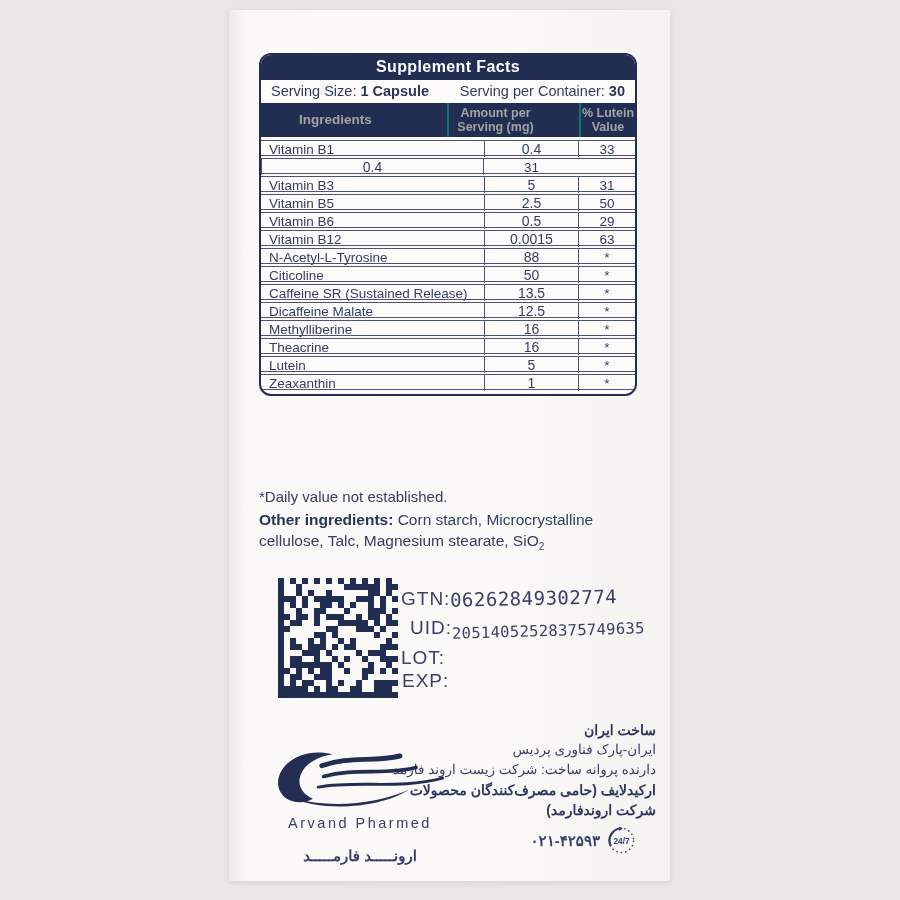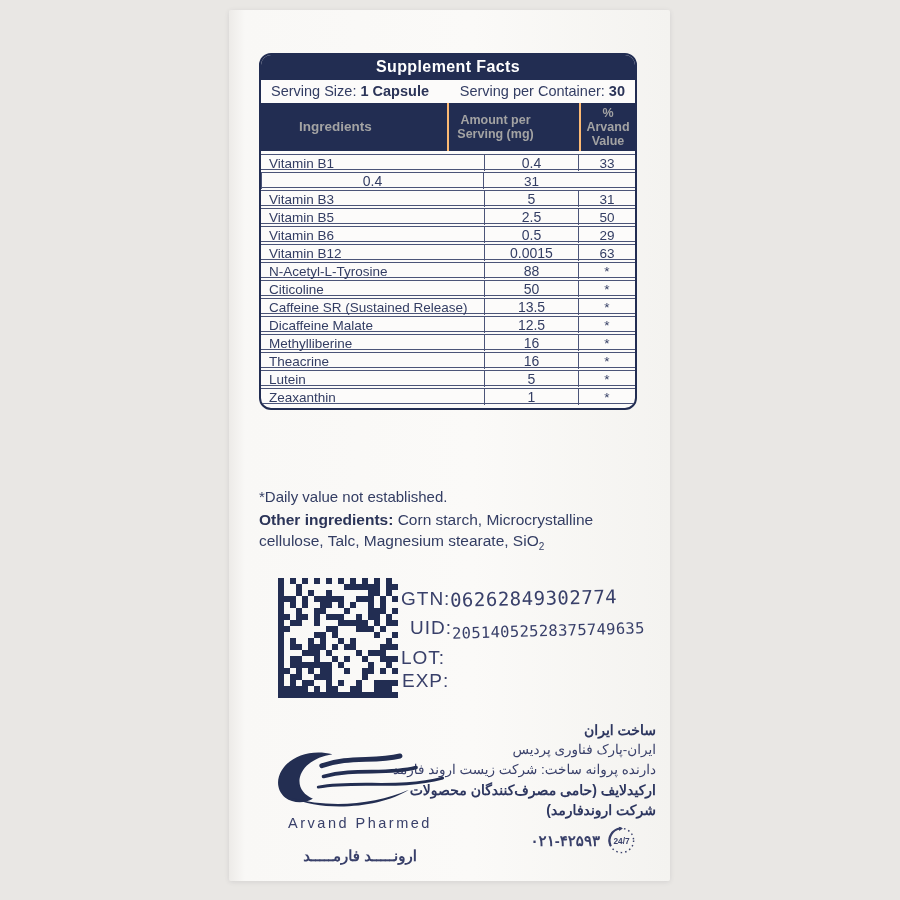--- a/index.html
+++ b/index.html
@@ -37,21 +37,21 @@
   .sf-serving b{font-weight:bold;color:#2b3458;}
   .sf-header{
     display:grid;grid-template-columns:1fr 95px 56px;
     background:var(--navy);color:#a3a3a3;gap:37px;
   }
   .sf-header .hc{
     display:flex;flex-direction:column;justify-content:center;align-items:center;
     font-size:12.5px;font-weight:600;line-height:14px;padding:3px 0;
   }
   .sf-header .hc.first{font-size:13.5px;}
-  .sf-header .hc + .hc{border-left:2px solid #fdba74;text-align:center;}
+  .sf-header .hc + .hc{border-left:2px solid #0f766e;}
   .sf-rows{padding:1px 0 2px 0;}
   .sf-row{
     display:grid;grid-template-columns:1fr 95px 56px;
     height:16px;margin:2px 0;
     border-top:1px solid var(--line);border-bottom:1px solid var(--line);
     font-size:13.5px;align-items:stretch;
   }
   .sf-row .c-name{display:flex;align-items:center;padding-left:8px;}
   .sf-row .c-amt{
     display:flex;align-items:center;justify-content:center;
@@ -121,21 +121,21 @@
         </div>
       </div>
 
       <div class="sf-header">
         <div class="hc first">Ingredients</div>
         <div class="hc">
           <span>Amount per</span>
           <span>Serving (mg)</span>
         </div>
         <div class="hc">
-          <span>% Arvand</span>
+          <span>% Lutein</span>
           <span>Value</span>
         </div>
       </div>
 
       <div class="sf-rows">
         <div class="sf-row">
             <div class="c-name">Vitamin B1</div>
             <div class="c-amt">0.4</div>
             <div class="c-dv">33</div>
           </div>

